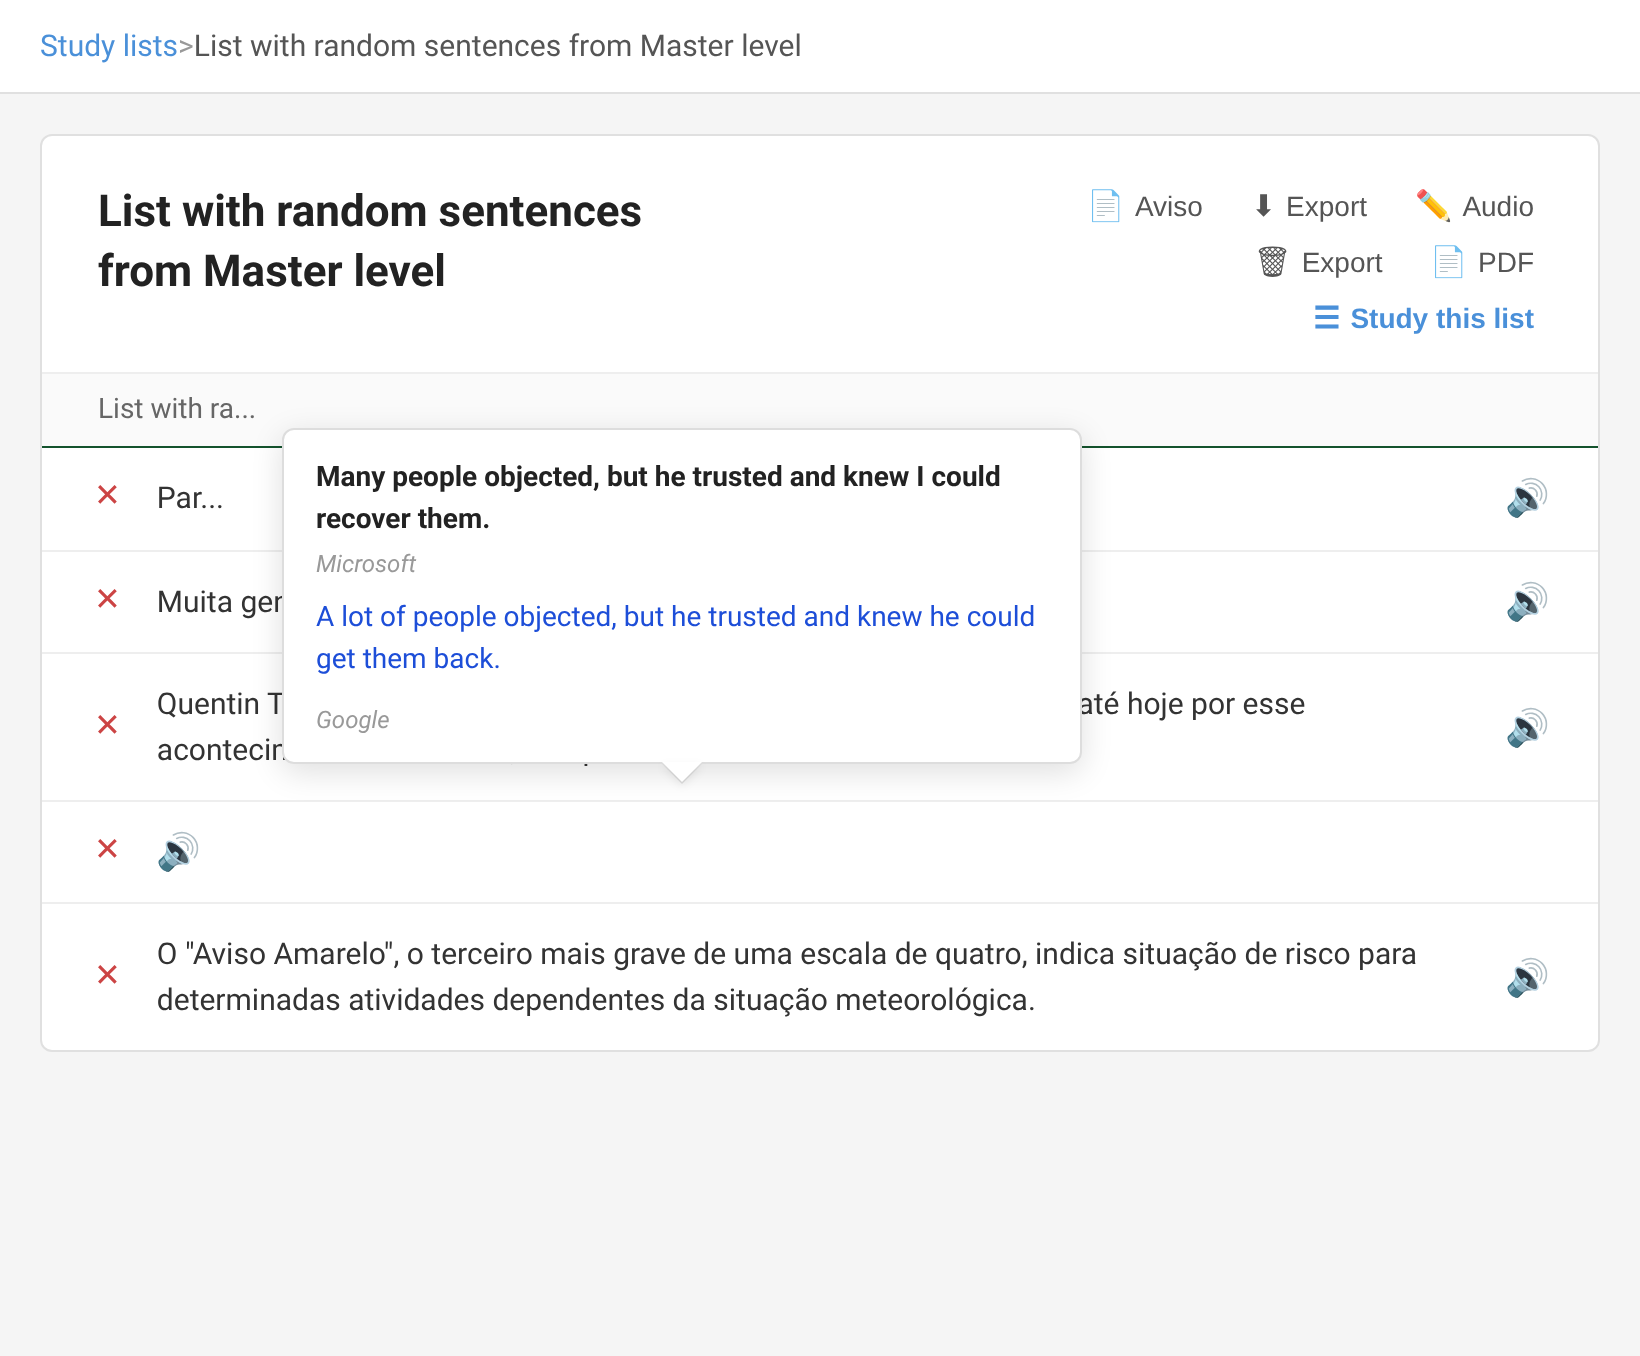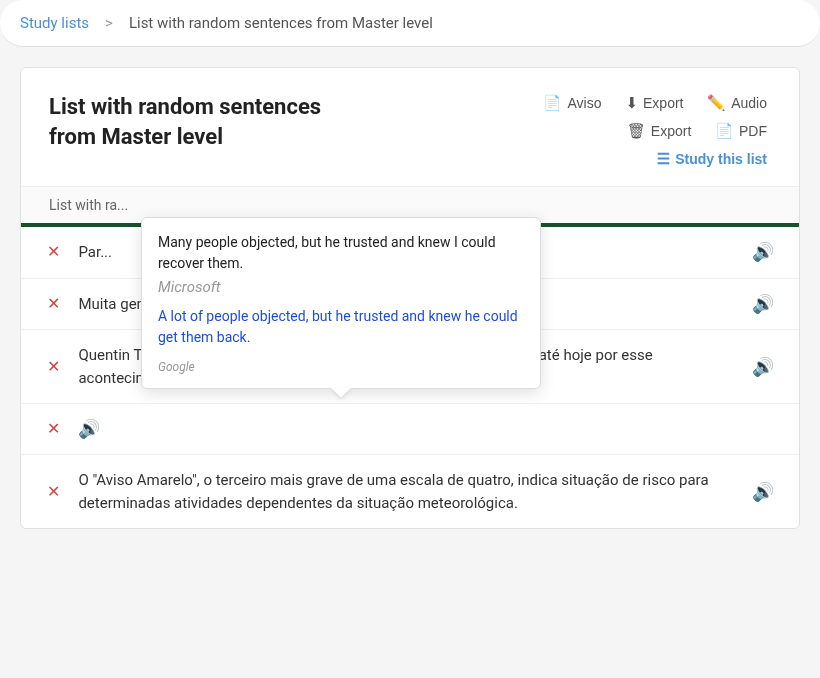--- a/index.html
+++ b/index.html
@@ -9,23 +9,22 @@
       font-size: 14px;
       color: #333;
     }
 
     .breadcrumb-bar {
       background: #fff;
       padding: 14px 20px;
       border-bottom: 1px solid #e0e0e0;
       display: flex;
       align-items: center;
-      gap: 16px;
+      gap: 0;
       font-size: 15px;
-      border-radius: 23px;
     }
     .breadcrumb-link {
       color: #4a90d9;
       text-decoration: none;
       cursor: pointer;
     }
     .breadcrumb-sep {
       color: #999;
     }
     .breadcrumb-current {
@@ -84,21 +83,21 @@
     }
     .study-btn {
       color: #4a90d9;
       font-weight: 600;
     }
 
     .list-header-row {
       padding: 10px 28px;
       font-size: 14px;
       color: #666;
-      border-bottom: 4px solid #14532d;
+      border-bottom: 1px solid #14532d;
       background: #fafafa;
     }
 
     .list-item {
       display: flex;
       align-items: center;
       padding: 14px 24px;
       border-bottom: 1px solid #eee;
       gap: 16px;
       position: relative;
@@ -161,27 +160,27 @@
       position: absolute;
       bottom: -11px;
       left: 50%;
       transform: translateX(-50%);
       border-left: 11px solid transparent;
       border-right: 11px solid transparent;
       border-top: 11px solid #ddd;
     }
     .tooltip-sentence {
       font-size: 14px;
-      font-weight: 400;
+      font-weight: 700;
       color: #222;
       margin-bottom: 4px;
       line-height: 1.5;
     }
     .tooltip-source {
-      font-size: 15px;
+      font-size: 12px;
       color: #999;
       font-style: italic;
       margin-bottom: 10px;
     }
     .tooltip-translation {
       font-size: 14px;
       color: #1d4ed8;
       line-height: 1.5;
     }
     .tooltip-source2 {

